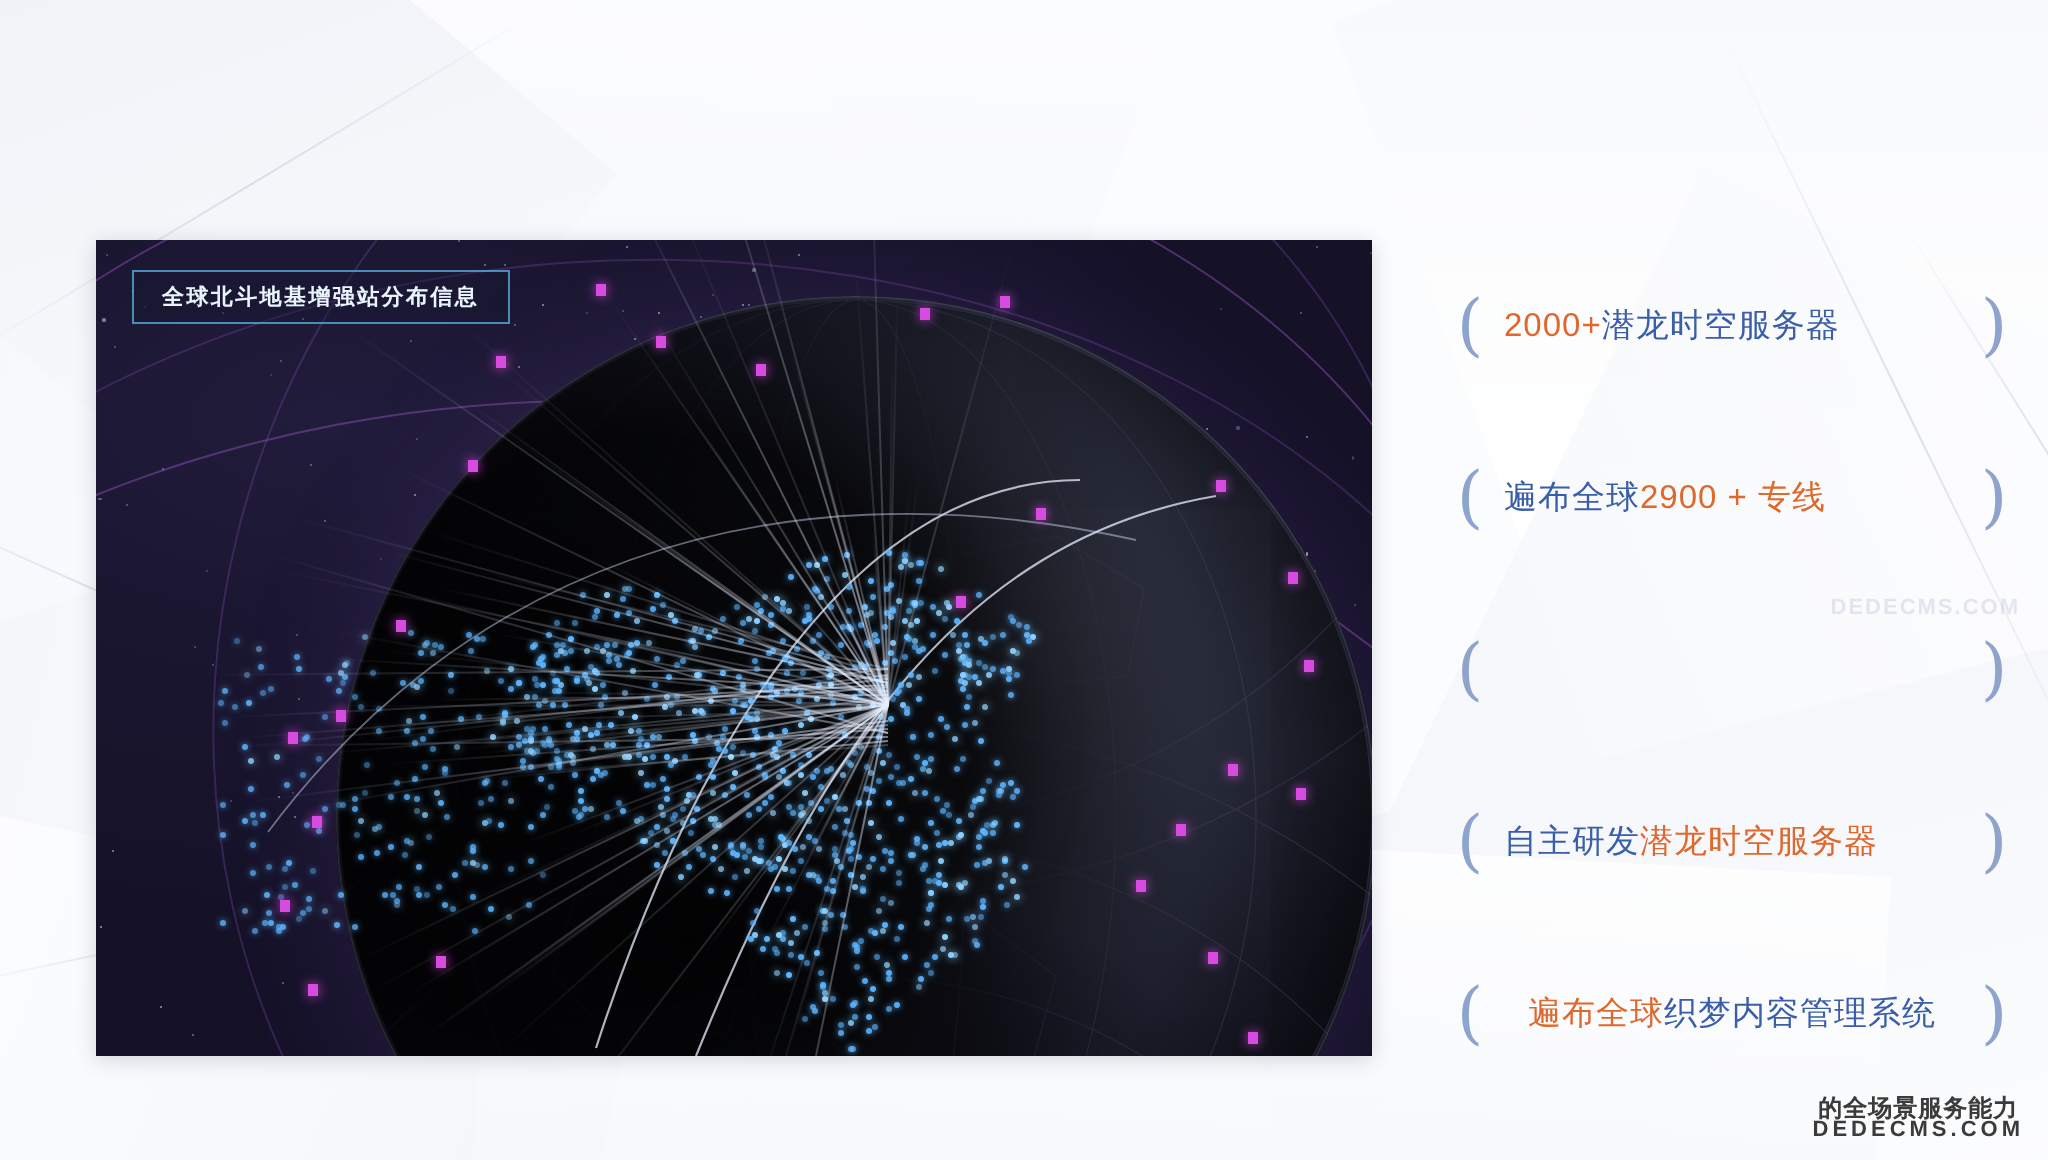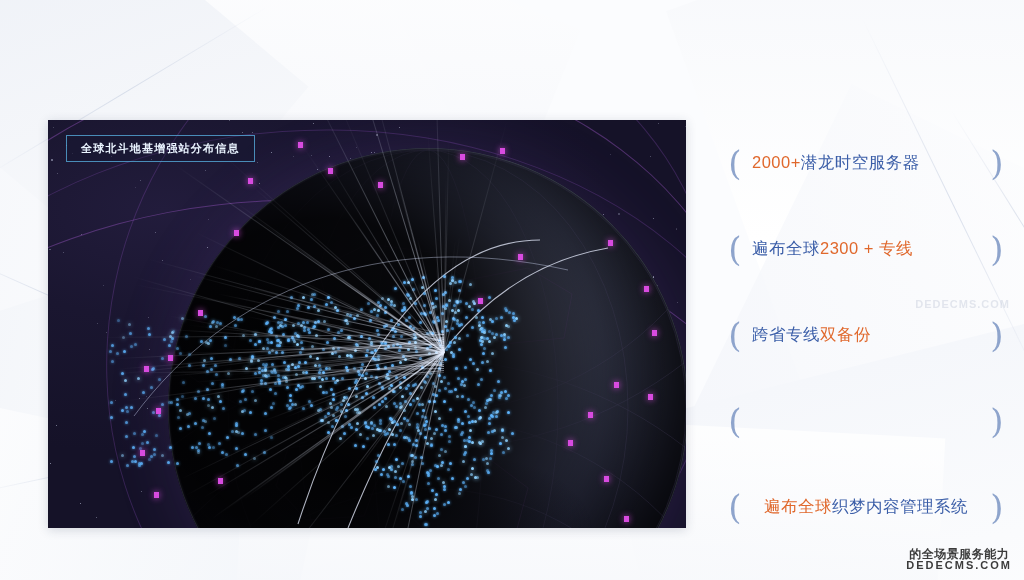--- a/index.html
+++ b/index.html
@@ -1520,30 +1520,30 @@
   </div>
 
   <div class="list">
     <div class="row">
       <span class="brk">(</span>
       <span class="row-text"><span class="orange">2000+</span><span class="blue">潜龙时空服务器</span></span>
       <span class="brk right">)</span>
     </div>
     <div class="row">
       <span class="brk">(</span>
-      <span class="row-text"><span class="blue">遍布全球</span><span class="orange">2300 + 专线</span></span>
+      <span class="row-text"><span class="blue">遍布全球</span><span class="orange">2900 + 专线</span></span>
       <span class="brk right">)</span>
     </div>
     <div class="row">
       <span class="brk">(</span>
-      <span class="row-text"><span class="blue">跨省专线</span><span class="orange">双备份</span></span>
       <span class="brk right">)</span>
     </div>
     <div class="row">
       <span class="brk">(</span>
+      <span class="row-text"><span class="blue">自主研发</span><span class="orange">潜龙时空服务器</span></span>
       <span class="brk right">)</span>
     </div>
     <div class="row center">
       <span class="brk">(</span>
       <span class="row-text"><span class="orange">遍布全球</span><span class="blue">织梦内容管理系统</span></span>
       <span class="brk right">)</span>
     </div>
   </div>
 
   <div class="wm-faint">DEDECMS.COM</div>

